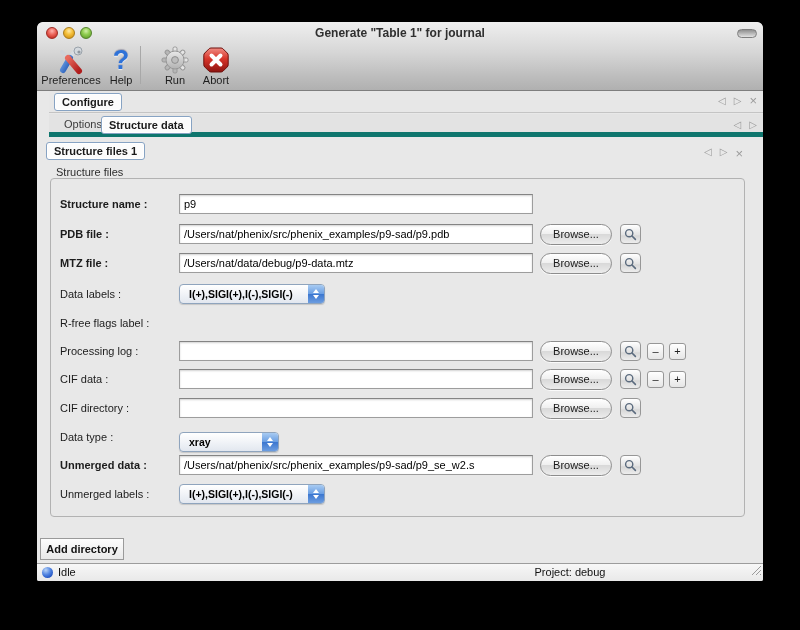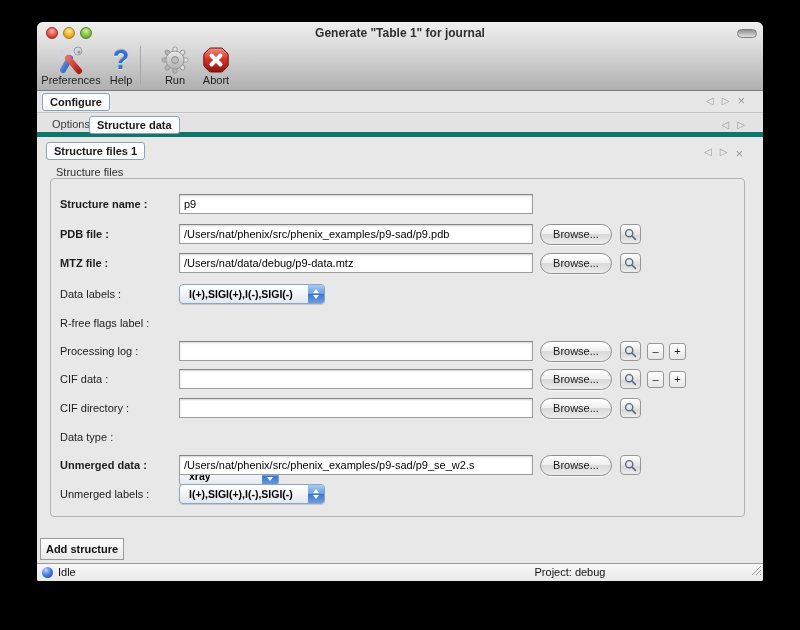--- a/index.html
+++ b/index.html
@@ -24,21 +24,21 @@
   .tool{display:flex;flex-direction:column;align-items:center;justify-content:flex-start;height:42px;cursor:default;}
   .tool .ticon{height:30px;display:flex;align-items:center;justify-content:center;}
   .tool .tlabel{font-size:11px;color:#1e1e1e;line-height:11px;margin-top:0;}
   .tool.pref{width:64px;}
   .tool.help{width:36px;}
   .tool.run{width:40px;margin-left:12px;}
   .tool.abort{width:42px;}
   .tbdivider{width:1px;height:38px;border-left:1px solid #a8a8a8;margin:1px 1px 0 1px;}
   .helpglyph{font-size:27px;font-weight:bold;color:#2e72d8;text-shadow:0 1px 1px rgba(255,255,255,.7),0 -1px 1px rgba(0,0,60,.25);line-height:26px;}
   
-  .tabrow{position:absolute;left:0;width:100%;box-sizing:border-box;text-align:right;}
+  .tabrow{position:absolute;left:12px;width:100%;box-sizing:border-box;text-align:right;}
   .tabrow1{top:69px;height:22px;background:#e7e7e7;border-bottom:1px solid #c4c4c4;}
   .tabrow2{top:92px;height:23px;background:#e3e3e3;border-bottom:5px solid #0f766e;}
   .seltab{position:absolute;font-size:11px;font-weight:bold;color:#1a1a1a;background:#fcfcfc;
     border:1px solid #87a3c3;border-radius:3px;padding:2px 7px;box-shadow:inset 0 0 0 1px #fff;line-height:12px;}
   .plaintab{position:absolute;font-size:11px;color:#3c3c3c;padding:3px 6px;line-height:12px;}
   .navctl{position:absolute;top:4px;display:flex;gap:8px;align-items:center;color:#9b9b9b;font-size:10px;line-height:12px;}
   .navctl .glyph{cursor:default;}
   .navctl .x{font-size:13px;margin-top:-1px;}
   
   .page{position:absolute;left:0;top:116px;width:100%;height:425px;background:#e8e8e8;}
@@ -258,21 +258,21 @@
       <input class="txt" style="top: 260px;" value="">
       <div class="browse" style="top:260px;">Browse...</div>
       <div class="sqbtn" style="left:583px;top:260px;">
         <svg width="13" height="13" viewBox="0 0 13 13">
           <circle cx="5.2" cy="5.2" r="3.6" fill="none" stroke="#5b6b7e" stroke-width="1.4"></circle>
           <line x1="8" y1="8" x2="11.4" y2="11.4" stroke="#5b6b7e" stroke-width="1.6" stroke-linecap="round"></line>
         </svg>
       </div>
 
       <div class="flabel" style="top:293px;">Data type :</div>
-      <div class="popup" style="top:294px;width:100px;margin-top:34px;">
+      <div class="popup" style="top:294px;width:100px;">
         <span class="pval">xray</span>
         <span class="pcap">
             <span class="arr-up"></span>
             <span class="arr-dn"></span>
           </span>
       </div>
 
       <div class="flabel b" style="top:321px;">Unmerged data :</div>
       <input class="txt" style="top: 317px;" value="/Users/nat/phenix/src/phenix_examples/p9-sad/p9_se_w2.s">
       <div class="browse" style="top:317px;">Browse...</div>
@@ -285,21 +285,21 @@
 
       <div class="flabel" style="top:350px;">Unmerged labels :</div>
       <div class="popup" style="top:346px;width:146px;">
         <span class="pval">I(+),SIGI(+),I(-),SIGI(-)</span>
         <span class="pcap">
             <span class="arr-up"></span>
             <span class="arr-dn"></span>
           </span>
       </div>
 
-      <div class="addbtn">Add structure</div>
+      <div class="addbtn">Add directory</div>
     </div>
 
     <div class="statusbar">
       <div class="statusball"></div>
       <div class="statustext">Idle</div>
       <div class="projectpane">Project: debug</div>
       <div class="grip">
         <svg width="13" height="13" viewBox="0 0 13 13">
           <line x1="12" y1="3" x2="3" y2="12" stroke="#9a9a9a" stroke-width="1"></line>
           <line x1="12" y1="7" x2="7" y2="12" stroke="#9a9a9a" stroke-width="1"></line>

